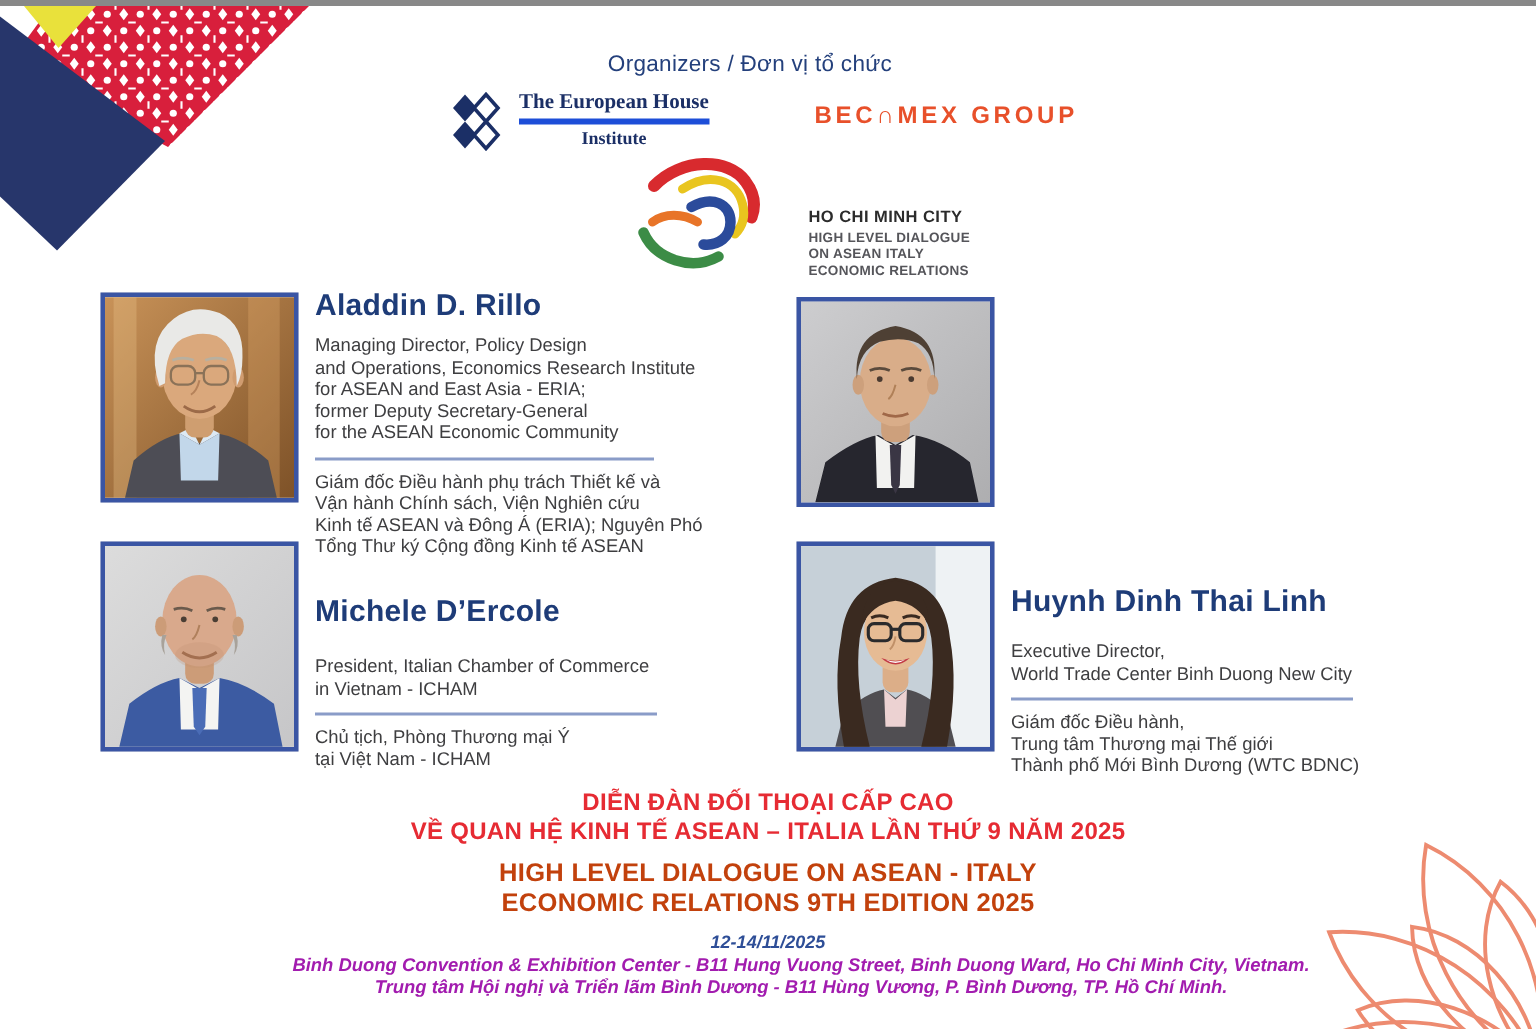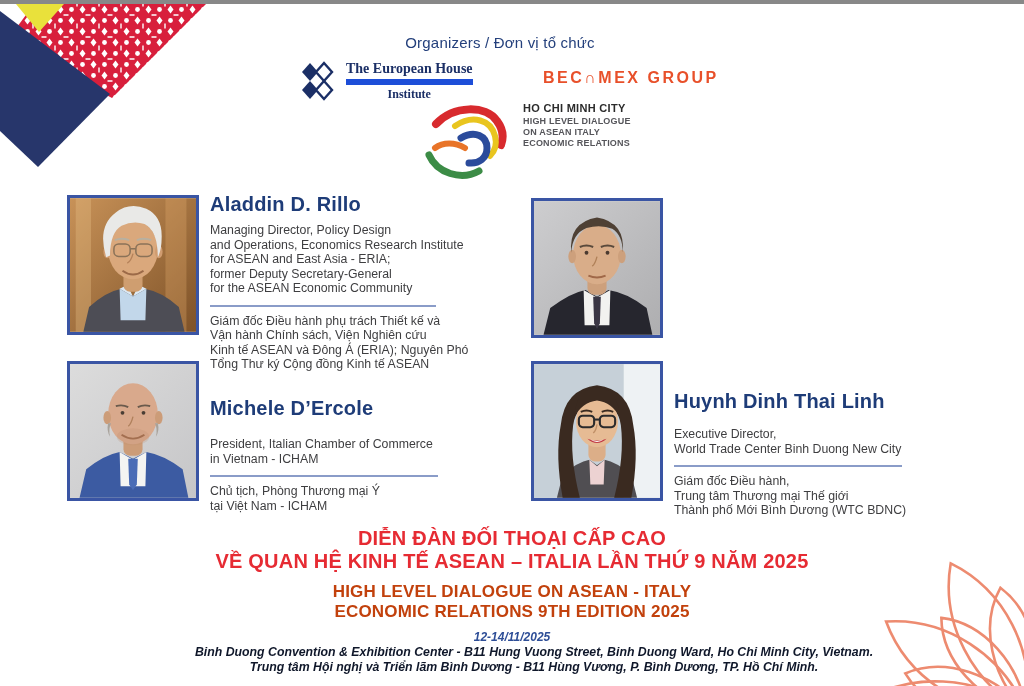--- a/index.html
+++ b/index.html
@@ -13,27 +13,27 @@
   .corner-tl{position:absolute;left:0;top:0;}
   .lotus{position:absolute;right:0;bottom:0;}
 
   
   .organizers-label{
     position:absolute;left:0;top:30px;width:1000px;text-align:center;
     font-size:15px;font-weight:500;color:#24407C;letter-spacing:.2px;
   }
   .teha-logo{position:absolute;left:299px;top:57px;display:flex;align-items:flex-start;gap:7px;}
   .teha-text{font-family:"Liberation Serif",serif;color:#1B2F66;text-align:center;}
-  .teha-l1{font-size:14px;font-weight:700;border-bottom:6px solid #1d4ed8;padding-bottom:2px;white-space:nowrap;}
+  .teha-l1{font-size:14px;font-weight:700;border-bottom:4px solid #1d4ed8;padding-bottom:2px;white-space:nowrap;}
   .teha-l2{font-size:12px;font-weight:700;margin-top:2px;}
   .becamex-logo{
     position:absolute;left:543px;top:65px;font-size:16px;font-weight:700;
     color:#E8502A;letter-spacing:2.5px;white-space:nowrap;
   }
-  .hcmc-logo{position:absolute;left:418px;top:98px;display:flex;align-items:flex-start;gap:10px;}
+  .hcmc-logo{position:absolute;left:418px;top:98px;display:flex;align-items:flex-end;gap:26px;}
   .hcmc-text{display:flex;flex-direction:column;}
   .hcmc-title{font-size:11px;font-weight:800;color:#2B2B2B;letter-spacing:.3px;margin-bottom:2px;}
   .hcmc-sub{font-size:9px;font-weight:700;color:#55555A;line-height:1.22;letter-spacing:.2px;}
 
   
   .photo{position:absolute;width:132px;height:140px;border:3px solid #3A55A4;box-sizing:border-box;background:#ddd;}
   .photo svg{display:block;width:100%;height:100%;}
   .p1{left:67px;top:191px;}
   .p2{left:531px;top:194px;}
   .p3{left:67px;top:357px;}
@@ -52,24 +52,24 @@
   .s4 .sname{margin-bottom:14px;}
   .sbio{font-size:12.3px;line-height:1.18;color:#3E3E40;font-weight:500;}
   .sdivider{height:2px;background:#8A9CC8;margin:9px 0 7px 0;}
   .s1 .sdivider{width:226px;}
   .s2 .sdivider{width:230px;}
   .s3 .sdivider{width:228px;}
   .s4 .sdivider{width:228px;}
 
   
   .event-block{position:absolute;left:0;right:0;top:523px;text-align:center;}
-  .red-title{font-size:20px;font-weight:800;color:#E62B33;line-height:1.17;letter-spacing:.2px;}
+  .red-title{font-size:16px;font-weight:800;color:#E62B33;line-height:1.17;letter-spacing:.2px;}
   .blue-title{font-size:17px;font-weight:800;color:#c2410c;line-height:1.16;letter-spacing:.2px;margin-top:8px;}
   .date-line{font-size:12px;font-style:italic;font-weight:600;color:#2E4E97;margin-top:9px;}
-  .venue{font-size:12.3px;font-style:italic;font-weight:600;color:#0f172a;line-height:1.15;margin-top:1px;padding-left:44px;}
+  .venue{font-size:12.3px;font-style:italic;font-weight:600;color:#a21caf;line-height:1.15;margin-top:1px;padding-left:44px;}
 </style>
 </head>
 <body>
 
 <div class="poster">
 
   <svg class="corner-tl" width="280" height="200" viewBox="0 0 280 200">
     <defs>
       <pattern id="damask" width="22" height="22" patternUnits="userSpaceOnUse">
         <rect width="22" height="22" fill="#D81F3C"></rect>

